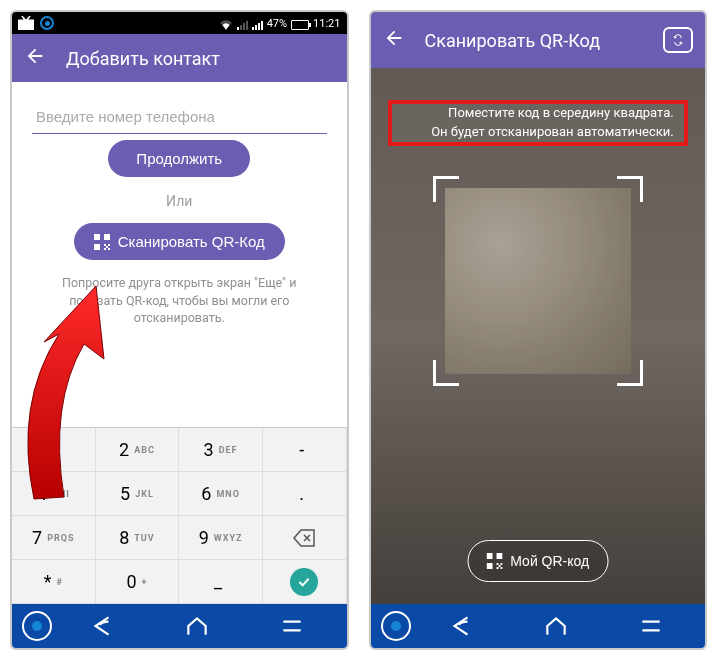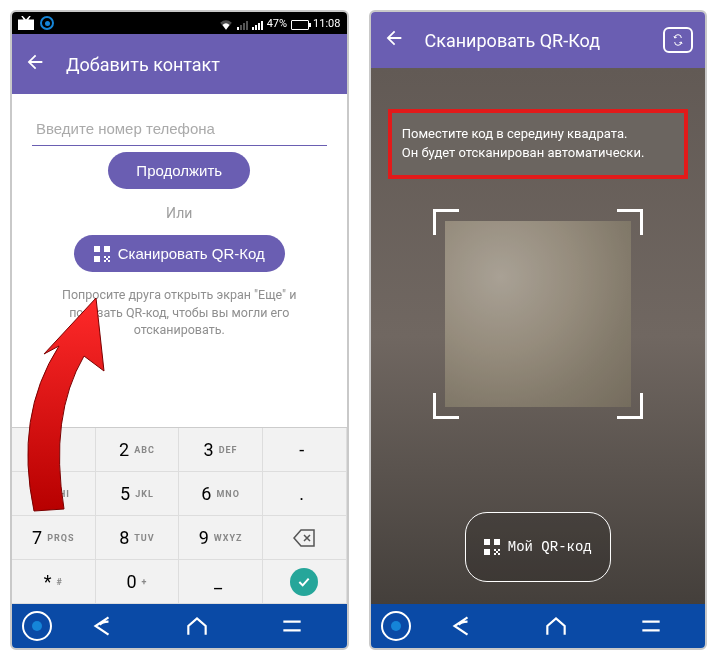--- a/index.html
+++ b/index.html
@@ -58,21 +58,21 @@
   .battery {
     width:18px;height:10px;border:1px solid #fff;border-radius:1px;position:relative;
   }
   .battery::after{content:"";position:absolute;right:-3px;top:2px;width:2px;height:4px;background:#fff;}
   .battery .lvl{height:100%;width:47%;background:#fff;}
 
   
   .appbar {
     background: #6a5eb2;
     color:#fff;
-    height:60px;
+    height:48px;
     display:flex;
     align-items:center;
     padding:0 12px;
     gap:20px;
     font-size:18px;
   }
   .appbar svg { width:22px; height:22px; fill:#fff; }
   .appbar .spacer{flex:1}
   .switch-cam {
     width:30px;height:26px;border:2px solid #fff;border-radius:6px;
@@ -171,27 +171,27 @@
   .navbtn svg{width:26px;height:26px;fill:none;stroke:#fff;stroke-width:2}
 
   
   .camera-view{
     flex:1;
     background:linear-gradient(180deg,#625a55 0%, #706761 50%, #443f3b 100%);
     position:relative;
     display:flex;flex-direction:column;align-items:center;
   }
   .instruction-box{
-    margin-top:41px;
+    margin-top:32px;
     border:4px solid #e21a1a;
     background:linear-gradient(#6b6560,#6b6560);
     color:#fff;
     font-size:13px;
-    text-align:left;
-    padding:12px 10px;
+    text-align:right;
+    padding:0 10px;
     line-height:1.45;
     width:300px;
   }
   .scan-frame{
     margin-top:30px;
     width:210px;height:210px;
     position:relative;
   }
   .scan-frame .inner{
     position:absolute;inset:12px;
@@ -207,24 +207,23 @@
   .corner.bl{bottom:0;left:0;border-right:none;border-top:none}
   .corner.br{bottom:0;right:0;border-left:none;border-top:none}
 
   .my-qr-btn{
     position:absolute;
     bottom:22px;left:50%;transform:translateX(-50%);
     border:1.5px solid #fff;
     border-radius:22px;
     background:rgba(0,0,0,0.15);
     color:#fff;
-    padding:26px 18px;
+    padding:12px 18px;
     display:flex;align-items:flex-start;gap:8px;
     font-size:14px;
-    font-family:Liberation Mono, monospace;
   }
   .my-qr-btn svg rect{fill:#fff}
 
 </style>
 </head>
 <body>
 
 <div class="phone">
 
   <div class="statusbar">
@@ -246,21 +245,21 @@
           <span></span>
         </span>
       <span class="signal-bars">
           <span></span>
           <span></span>
           <span></span>
           <span></span>
         </span>
       <span>47%</span>
       <span class="battery"><span class="lvl"></span></span>
-      <span>11:08</span>
+      <span>11:21</span>
     </div>
   </div>
 
   <div class="appbar">
     <span>
       <svg viewBox="0 0 24 24">
           <path d="M20 11H7.8l5.6-5.6L12 4l-8 8 8 8 1.4-1.4L7.8 13H20z"></path>
         </svg>
     </span>
     <span>Добавить контакт</span>

